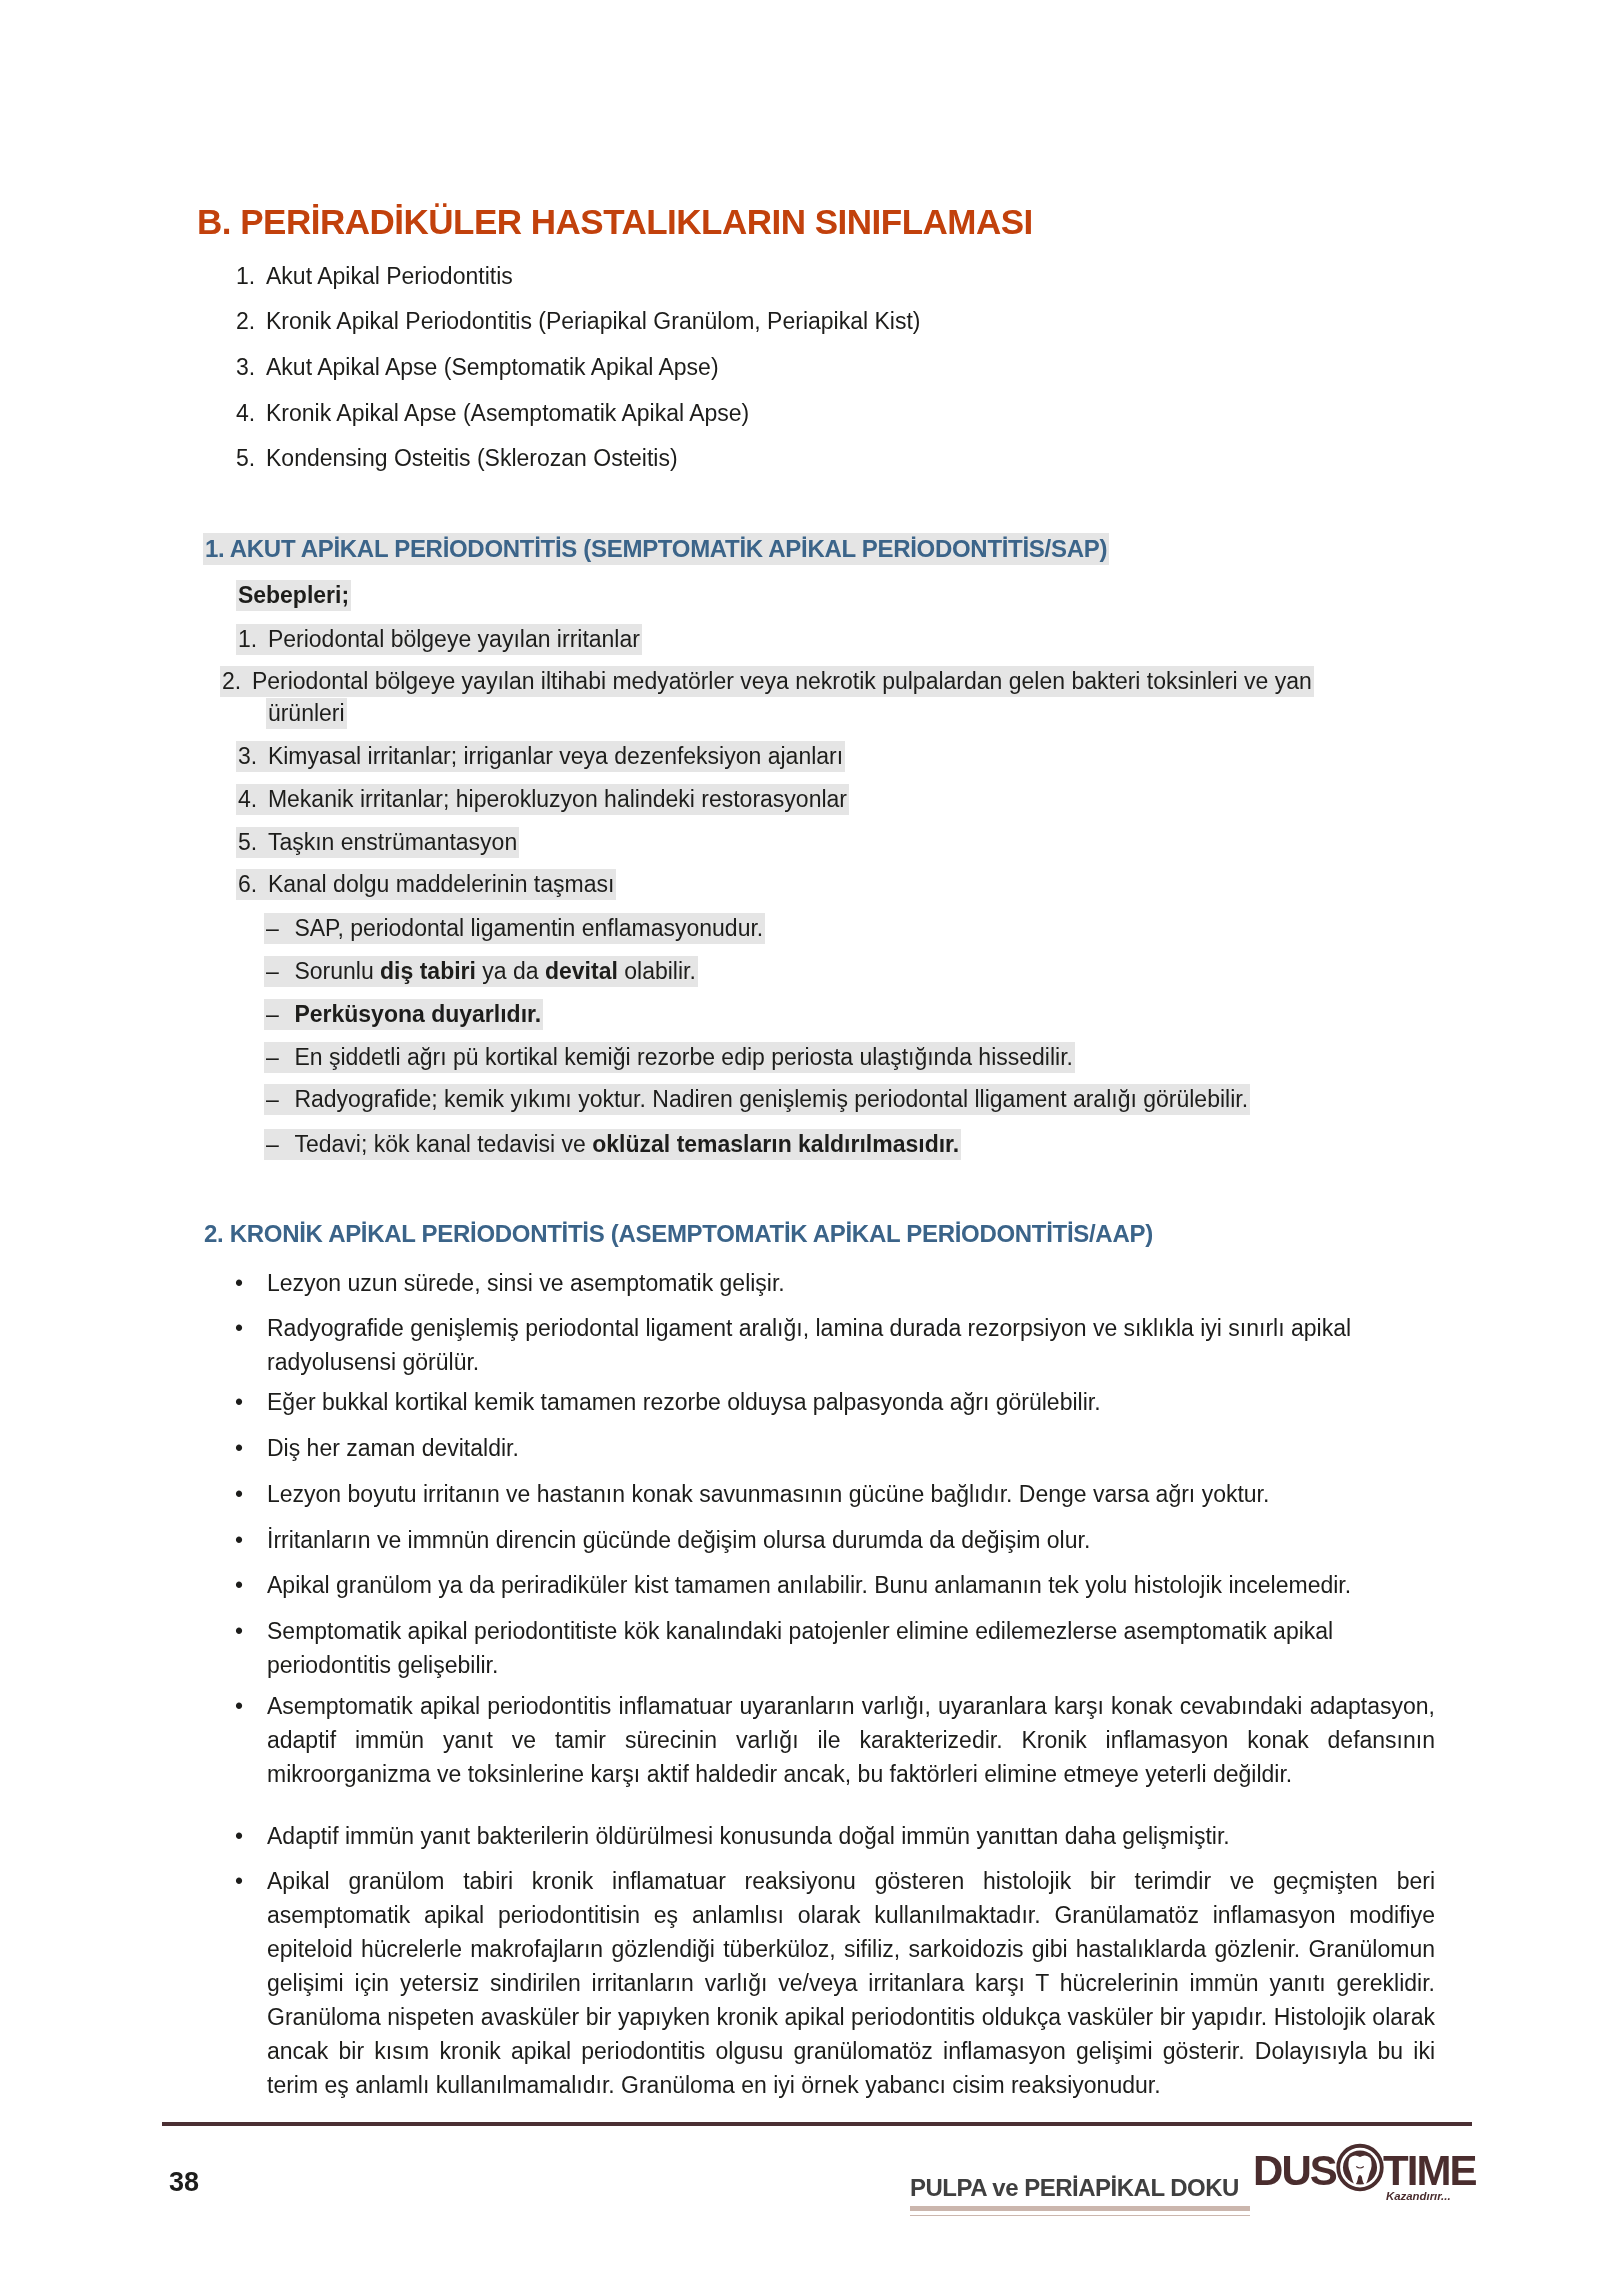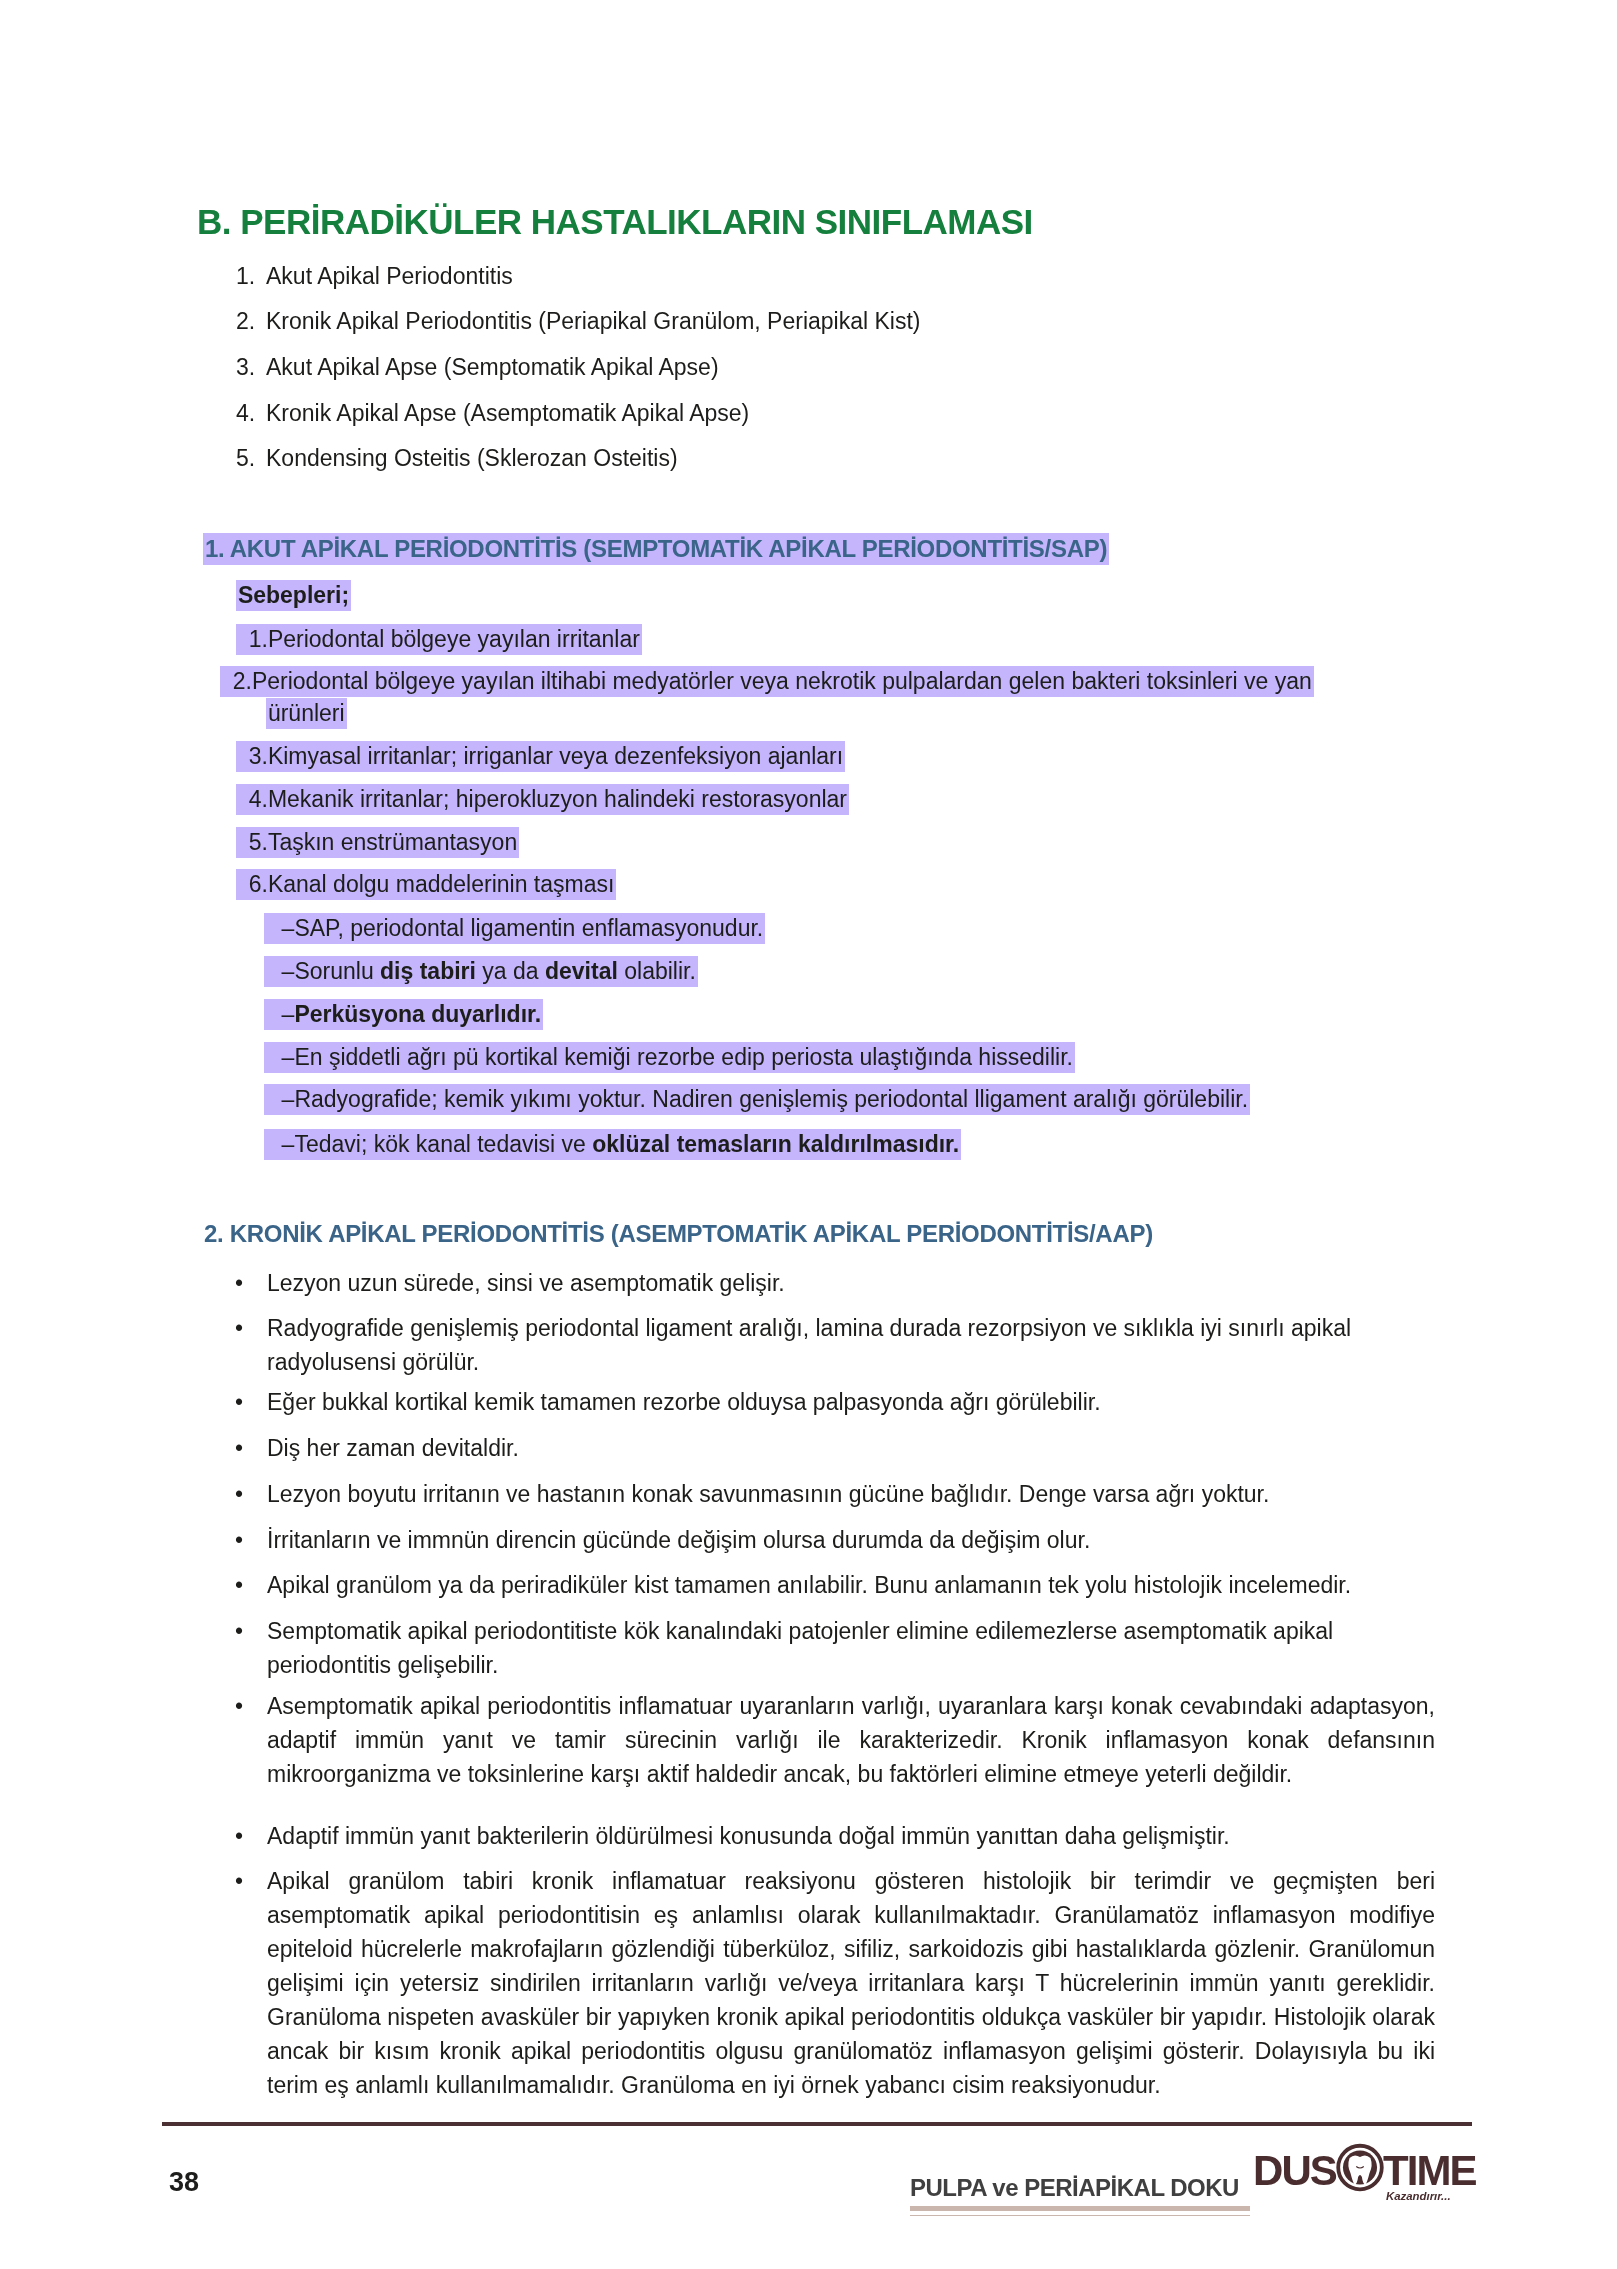--- a/index.html
+++ b/index.html
@@ -1,24 +1,24 @@
 <!DOCTYPE html>
 <html style="font-size:15px"><head>
 <meta charset="utf-8">
 <style>
   html, body { margin: 0; padding: 0; background: #ffffff; }
   body { width: 1618px; height: 2269px; position: relative; overflow: hidden;
          font-family: "DejaVu Sans", sans-serif; color: #1a1a1a; }
   .page { position: absolute; left: 0; top: 0; width: 1618px; height: 2269px; }
   .main-title { position: absolute; left: 197px; top: 202px; font-size: 35px; font-weight: bold;
-                color: #15803d; letter-spacing: -0.5px; white-space: nowrap; font-family: "Liberation Sans", sans-serif; }
+                color: #c2410c; letter-spacing: -0.5px; white-space: nowrap; font-family: "Liberation Sans", sans-serif; }
   .txt { position: absolute; font-size: 23px; line-height: 32px; white-space: nowrap;
          font-family: "Liberation Sans", sans-serif; color: #1d1d1b; }
   .num { display: inline-block; width: 30px; }
-  .hl { background: #c4b5fd; padding: 1.9px 1.9px 2.9px 1.9px; text-align: right; }
+  .hl { background: #e5e5e5; padding: 1.9px 1.9px 2.9px 1.9px; }
   .sec-head { position: absolute; font-size: 24px; font-weight: bold; color: #3b6489; white-space: nowrap;
               font-family: "Liberation Sans", sans-serif; letter-spacing: -0.3px; }
   .sub-head { font-weight: bold; }
   .dash { display: inline-block; width: 28.5px; }
   .bullet { position: absolute; left: 235px; font-size: 23px; line-height: 34px; color: #1d1d1b;
             font-family: "Liberation Sans", sans-serif; }
   .bullet .dot { position: absolute; left: 0; top: 0; width: 19px; }
   .bullet .body { margin-left: 32px; width: 1168px; display: block; }
   .bullet .body.justify { text-align: justify; text-align-last: left; }
   .rule { position: absolute; left: 162px; top: 2122px; width: 1310px; height: 3.8px; background: #4a2f33; }

